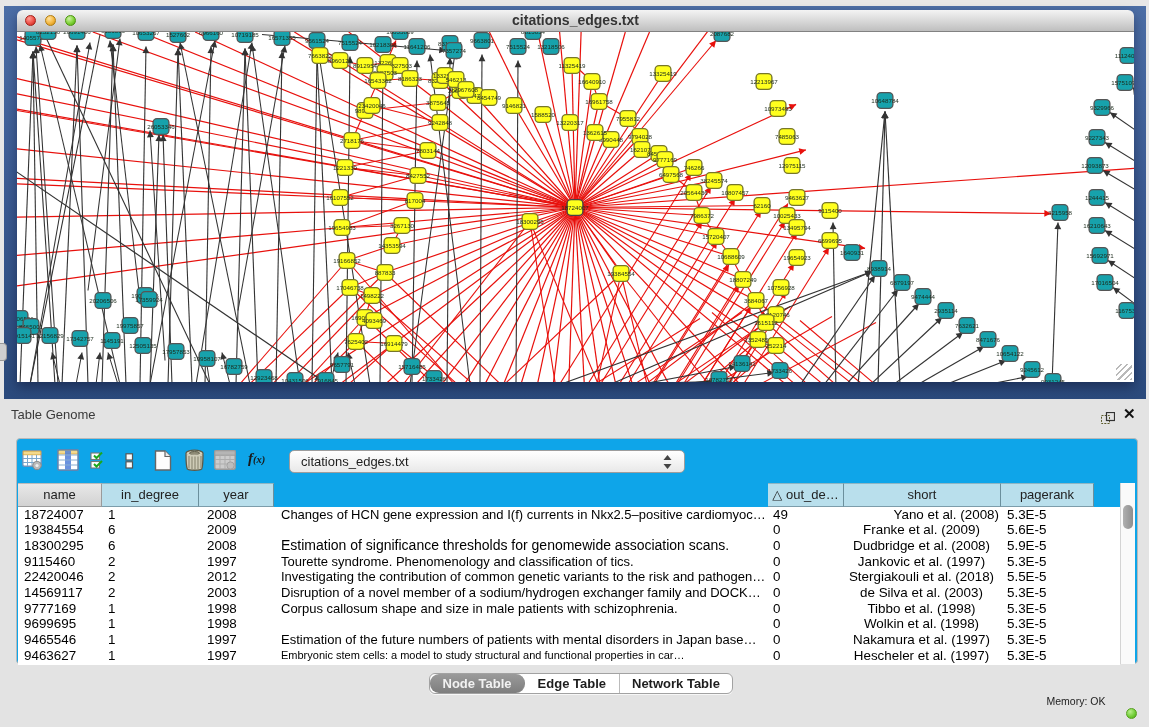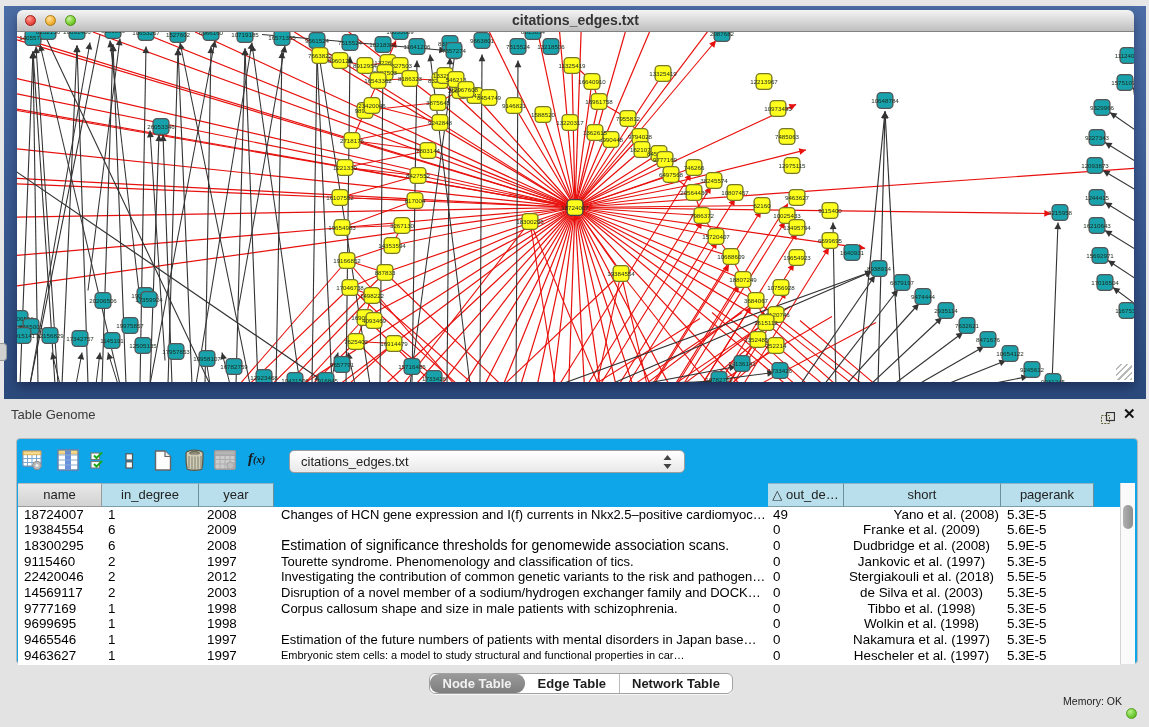--- a/index.html
+++ b/index.html
@@ -46,21 +46,21 @@
     border-left:1px solid #d4d4d4; }
   #vsbthumb { position:absolute; left:2px; top:22px; width:10px; height:24px; border-radius:5px;
     background:linear-gradient(90deg,#b0b0b0,#8e8e8e); }
   
   #tabs { position:absolute; left:429px; top:274px; height:21px; display:flex;
     border:1px solid #a2a2a2; border-radius:6px; overflow:hidden; background:#fff;
     box-shadow:0 1px 0 rgba(255,255,255,.7); }
   .tab { font-size:13px; font-weight:bold; color:#1d1d1d; line-height:20px; padding:0 12.5px; }
   .tab.sel { background:linear-gradient(#9a9a9a,#7e7e7e); color:#f2f2f2; border-right:1px solid #8a8a8a;border-radius:9px;}
   .tab.mid { border-right:1px solid #bbb; }
-  #memory { position:absolute; left:1030px; top:296px; width:92px; text-align:right; font-size:10.5px; color:#222; }
+  #memory { position:absolute; left:1030px; top:296px; width:92px; text-align:center; font-size:10.5px; color:#222; }
   #memdot { position:absolute; left:1126px; top:309px; width:11px; height:11px; border-radius:50%;
     background:radial-gradient(circle at 35% 30%, #b9f08c, #6ecb33 60%, #4a9e18); border:1px solid #56a01e; }
 </style>
 </head>
 <body>
 <div id="desktop">
   <div id="gwin">
     <div id="gtitle">citations_edges.txt</div>
     <div class="tl" id="tl1"></div>
       <div class="tl" id="tl2"></div>

